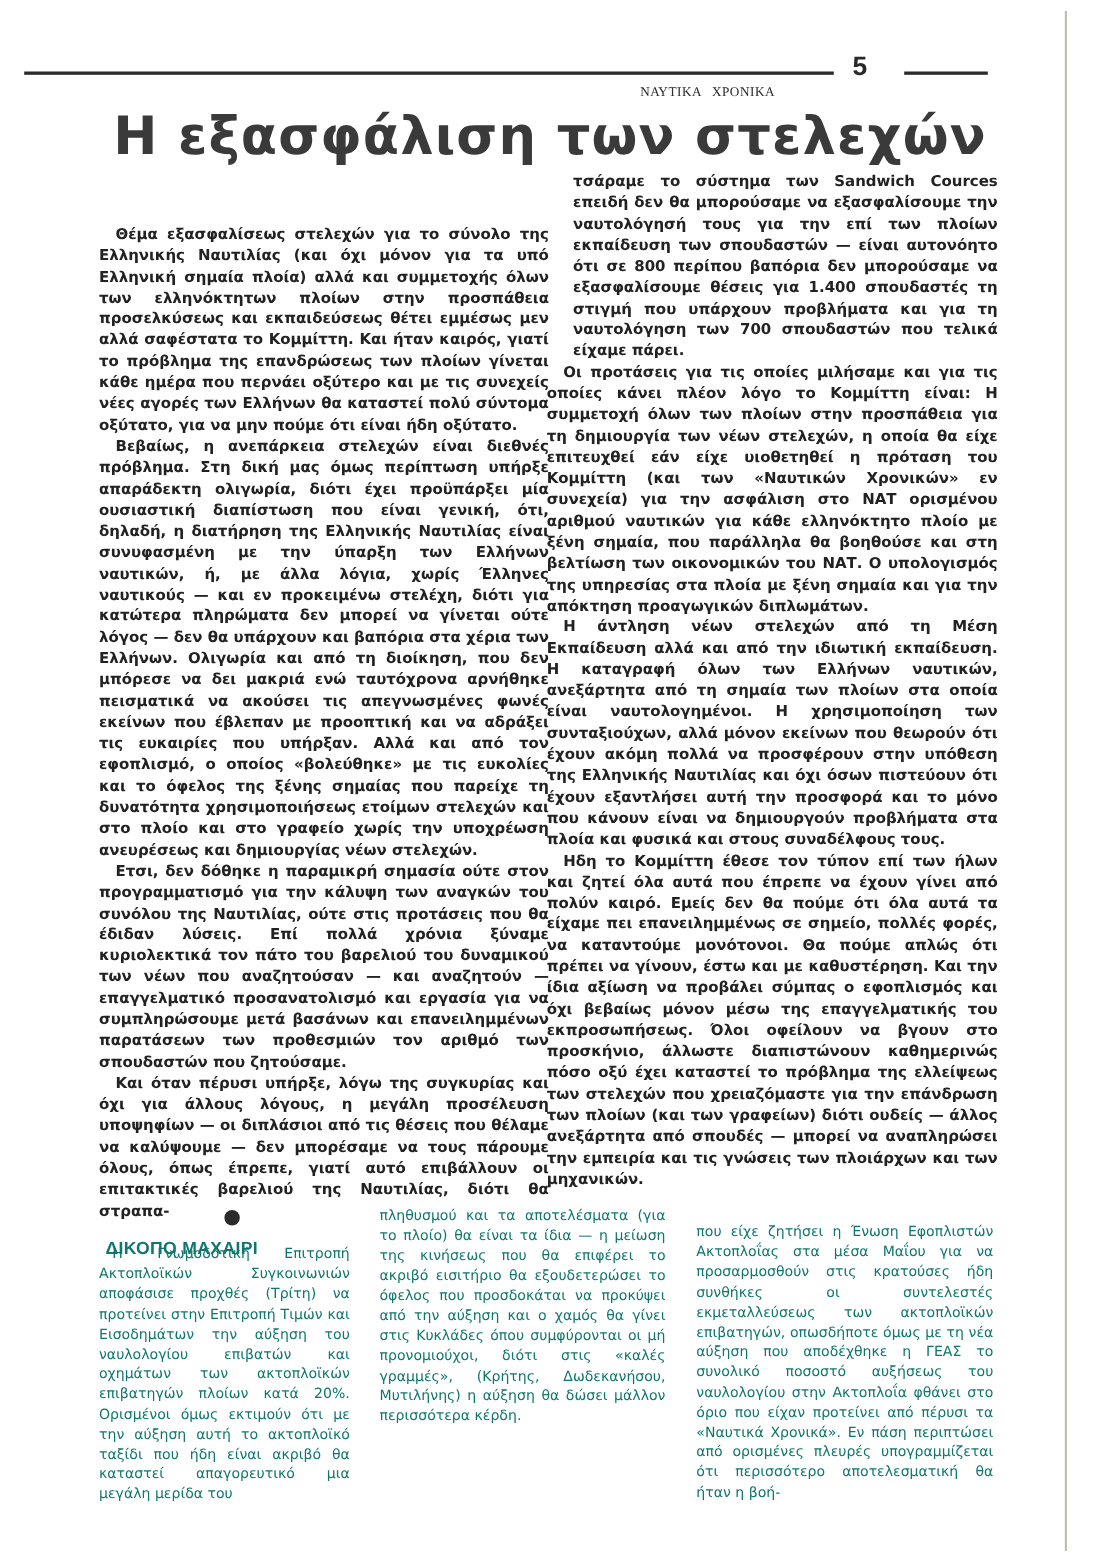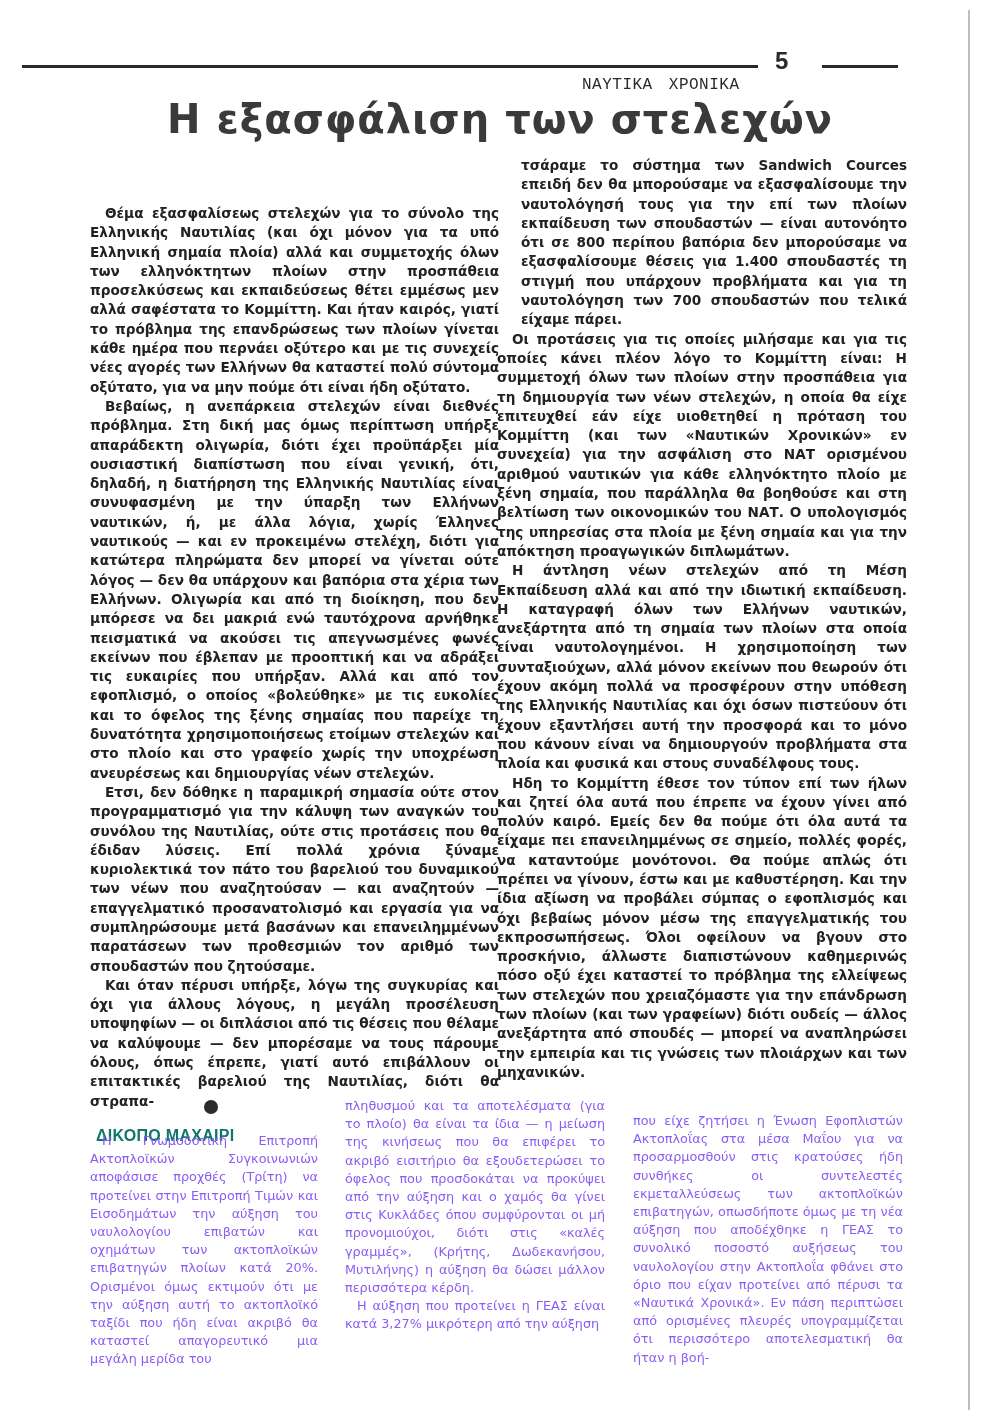--- a/index.html
+++ b/index.html
@@ -1,32 +1,32 @@
 <!DOCTYPE html>
 <html><head>
 <meta charset="utf-8">
 <style>
   html, body { margin: 0; padding: 0; background: #ffffff; }
   body { width: 1000px; height: 1414px; position: relative; overflow: hidden; font-family: "DejaVu Sans", sans-serif; color: #1e1e1e; }
   .page-edge { position: absolute; left: 968px; top: 10px; width: 2px; height: 1400px; background: #bfbfb8; }
   .rule-left { position: absolute; left: 22px; top: 65px; width: 736px; height: 3px; background: #2a2a2a; }
   .rule-right { position: absolute; left: 822px; top: 65px; width: 76px; height: 3px; background: #2a2a2a; }
   .page-number { position: absolute; left: 775px; top: 47px; font-family: "Liberation Sans", sans-serif; font-weight: bold; font-size: 24px; color: #2a2a2a; }
-  .masthead { position: absolute; left: 582px; top: 76px; font-family: Liberation Mono, monospace; font-size: 16px; letter-spacing: 0.5px; color: #2a2a2a; word-spacing: 6px; }
-  .headline { position: absolute; left: 0; width: 1000px; top: 96px; text-align: center; font-family: "DejaVu Sans", sans-serif; font-weight: bold; font-size: 40px; color: #3a3a3a; letter-spacing: 1px; }
+  .masthead { position: absolute; left: 582px; top: 76px; font-family: Liberation Serif, serif; font-size: 12px; letter-spacing: 0.5px; color: #2a2a2a; word-spacing: 6px; }
+  .headline { position: absolute; left: 0; width: 1000px; top: 96px; text-align: center; font-family: "DejaVu Sans", sans-serif; font-weight: bold; font-size: 48px; color: #3a3a3a; letter-spacing: 1px; }
 
   .col { position: absolute; font-weight: bold; font-size: 13.6px; line-height: 19.3px; text-align: justify; color: #222; }
   .col p { margin: 0; text-indent: 15px; }
   .col-left { left: 90px; top: 156px; width: 409px; margin-top: 48px; }
   .col-right { left: 497px; top: 156px; width: 410px; }
 
   .bullet { position: absolute; left: 204px; top: 1100px; width: 14px; height: 14px; border-radius: 50%; background: #2b2b2b; }
   .sub-title { position: absolute; left: 96px; top: 1127px; width: 230px; font-family: "Liberation Sans", sans-serif; font-weight: bold; font-size: 16px; color: #0f766e; letter-spacing: 0.3px; }
 
-  .scol { position: absolute; font-size: 12.8px; line-height: 18.2px; text-align: justify; color: #8b5cf6; font-family: "DejaVu Sans", sans-serif; }
+  .scol { position: absolute; font-size: 12.8px; line-height: 18.2px; text-align: justify; color: #0f766e; font-family: "DejaVu Sans", sans-serif; }
   .scol p { margin: 0; text-indent: 12px; }
   .scol-1 { left: 90px; top: 1132px; width: 228px; }
   .scol-2 { left: 345px; top: 1097px; width: 260px; }
   .scol-3 { left: 633px; top: 1112px; width: 270px; }
   .scol .noindent { text-indent: 0; }
 </style>
 </head>
 <body>
 
 <div class="page-edge"></div>
@@ -54,18 +54,17 @@
 
 <div class="bullet"></div>
 <div class="sub-title">ΔΙΚΟΠΟ ΜΑΧΑΙΡΙ</div>
 
 <div class="scol scol-1">
   <p>Η Γνωμοδοτική Επιτροπή Ακτοπλοϊκών Συγκοινωνιών αποφάσισε προχθές (Τρίτη) να προτείνει στην Επιτροπή Τιμών και Εισοδημάτων την αύξηση του ναυλολογίου επιβατών και οχημάτων των ακτοπλοϊκών επιβατηγών πλοίων κατά 20%. Ορισμένοι όμως εκτιμούν ότι με την αύξηση αυτή το ακτοπλοϊκό ταξίδι που ήδη είναι ακριβό θα καταστεί απαγορευτικό μια μεγάλη μερίδα του</p>
 </div>
 
 <div class="scol scol-2">
   <p class="noindent">πληθυσμού και τα αποτελέσματα (για το πλοίο) θα είναι τα ίδια — η μείωση της κινήσεως που θα επιφέρει το ακριβό εισιτήριο θα εξουδετερώσει το όφελος που προσδοκάται να προκύψει από την αύξηση και ο χαμός θα γίνει στις Κυκλάδες όπου συμφύρονται οι μή προνομιούχοι, διότι στις «καλές γραμμές», (Κρήτης, Δωδεκανήσου, Μυτιλήνης) η αύξηση θα δώσει μάλλον περισσότερα κέρδη.</p>
-  <p>Η αύξηση που προτείνει η ΓΕΑΣ είναι κατά 3,27% μικρότερη από την αύξηση</p>
 </div>
 
 <div class="scol scol-3">
   <p class="noindent">που είχε ζητήσει η Ένωση Εφοπλιστών Ακτοπλοΐας στα μέσα Μαΐου για να προσαρμοσθούν στις κρατούσες ήδη συνθήκες οι συντελεστές εκμεταλλεύσεως των ακτοπλοϊκών επιβατηγών, οπωσδήποτε όμως με τη νέα αύξηση που αποδέχθηκε η ΓΕΑΣ το συνολικό ποσοστό αυξήσεως του ναυλολογίου στην Ακτοπλοΐα φθάνει στο όριο που είχαν προτείνει από πέρυσι τα «Ναυτικά Χρονικά». Εν πάση περιπτώσει από ορισμένες πλευρές υπογραμμίζεται ότι περισσότερο αποτελεσματική θα ήταν η βοή-</p>
 </div>
 
 </body></html>

